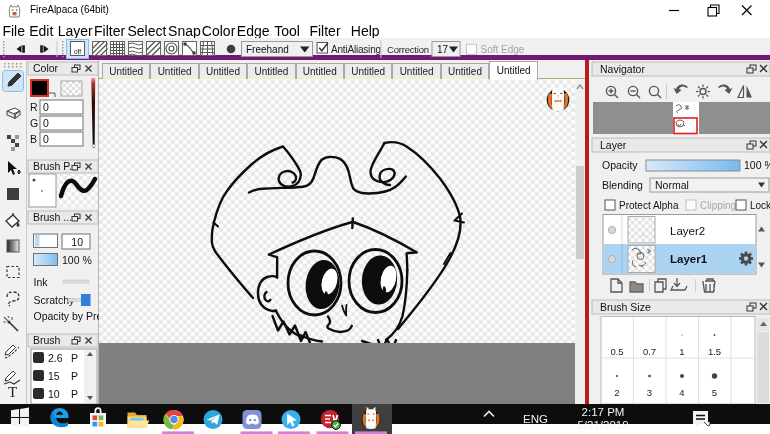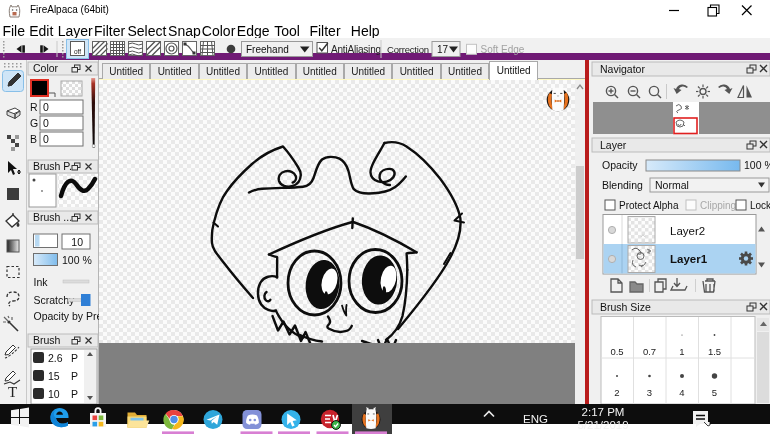--- a/index.html
+++ b/index.html
@@ -42,21 +42,21 @@
   <div class="abs mi" style="left:109.6px;">Filter</div>
   <div class="abs mi" style="left:146.9px;">Select</div>
   <div class="abs mi" style="left:184.4px;">Snap</div>
   <div class="abs mi" style="left:218.6px;">Color</div>
   <div class="abs mi" style="left:253.2px;">Edge</div>
   <div class="abs mi" style="left:287px;">Tool</div>
   <div class="abs mi" style="left:325px;">Filter</div>
   <div class="abs mi" style="left:365.2px;">Help</div>
 </div>
 
-<div id="toolbar" class="abs" style="left:0;top:38px;width:770px;height:22px;background:#f1f1f1;border-bottom:7px solid #701a75;">
+<div id="toolbar" class="abs" style="left:0;top:38px;width:770px;height:22px;background:#f1f1f1;border-bottom:5px solid #701a75;">
   <svg class="abs" style="left:0;top:0;" width="770" height="22" viewBox="0 0 770 22">
 
     <g fill="#9a9a9a">
       <rect x="3" y="3" width="1.5" height="1.5"></rect>
         <rect x="3" y="6" width="1.5" height="1.5"></rect>
         <rect x="3" y="9" width="1.5" height="1.5"></rect>
         <rect x="3" y="12" width="1.5" height="1.5"></rect>
         <rect x="3" y="15" width="1.5" height="1.5"></rect>
         <rect x="3" y="18" width="1.5" height="1.5"></rect>
       <rect x="62" y="3" width="1.5" height="1.5"></rect>

